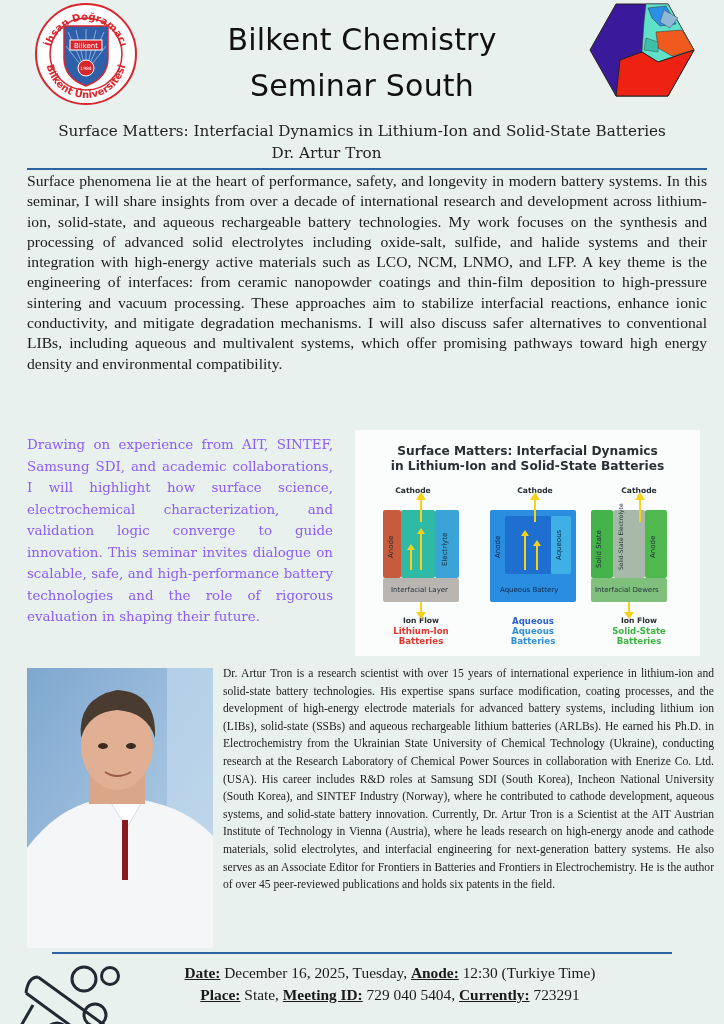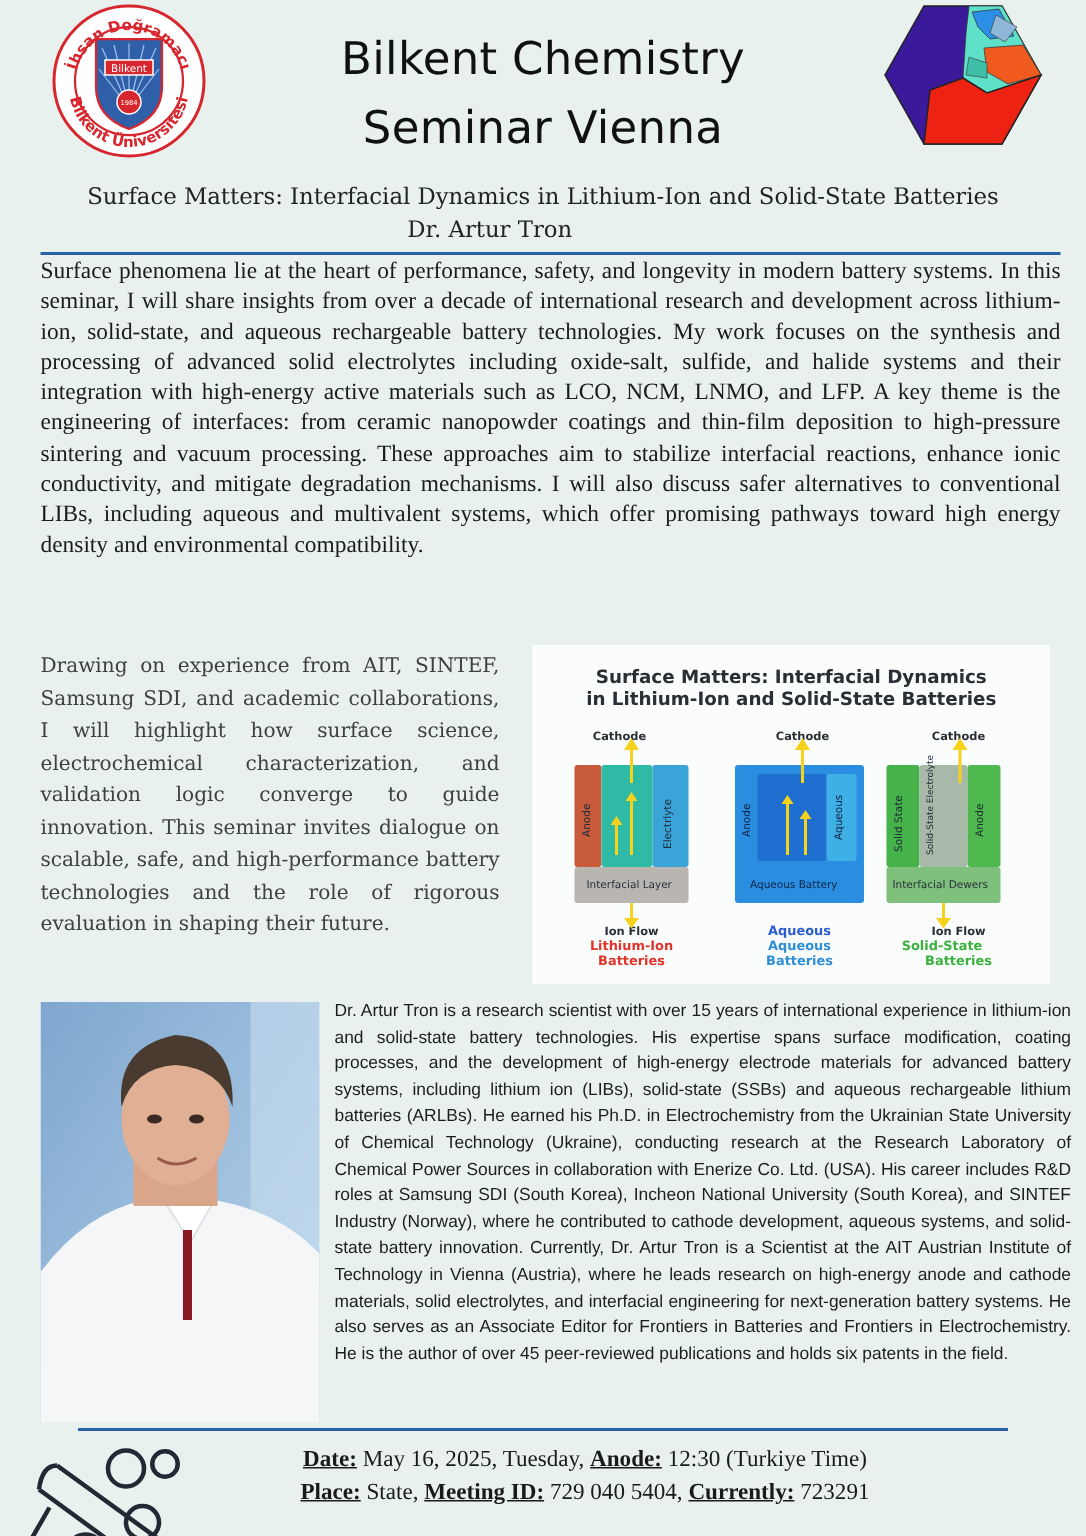--- a/index.html
+++ b/index.html
@@ -32,21 +32,21 @@
   #divider-bottom { left: 52px; width: 620px; top: 952px; }
   
   #abstract {
     left: 27px; width: 680px; top: 171px;
     font-family: "Liberation Serif", serif; font-size: 15.6px; line-height: 20.3px;
     text-align: justify; color: #1b1b1b;
   }
   #abstract-2 {
     left: 27px; width: 306px; top: 434px;
     font-family: "DejaVu Serif", serif; font-size: 13.4px; line-height: 21.5px;
-    text-align: justify; color: #404040;
+    text-align: justify; color: #8b5cf6;
   }
   
   #figure {
     left: 355px; top: 430px; width: 345px; height: 226px; background: #fbfcfc;
   }
   .fig-title {
     position: absolute; left: 0; width: 345px; text-align: center;
     font-family: "DejaVu Sans", sans-serif; font-weight: bold; font-size: 12.2px; color: #2a2f35;
   }
   .fig-lbl { position: absolute; width: 100px; text-align: center; font-family: "DejaVu Sans", sans-serif; font-weight: bold; font-size: 7.6px; color: #2a2f35; }
@@ -55,21 +55,21 @@
   .vtext {
     position: absolute; font-family: "DejaVu Sans", sans-serif; font-size: 7px; color: #1d2a35;
     transform: rotate(-90deg); transform-origin: left top; white-space: nowrap;
   }
   .band-text { position: absolute; font-family: "DejaVu Sans", sans-serif; font-size: 7px; color: #26313a; white-space: nowrap; }
   
   #photo { left: 27px; top: 668px; width: 186px; height: 280px; overflow: hidden; }
   
   #bio {
     left: 223px; width: 491px; top: 665px;
-    font-family: Liberation Sans, sans-serif; font-size: 11.6px; line-height: 17.6px;
+    font-family: Liberation Serif, serif; font-size: 11.6px; line-height: 17.6px;
     text-align: justify; color: #1d1d1d;
   }
   
   #footer-deco { left: 0; top: 955px; width: 140px; height: 69px; }
   .footer-line {
     position: absolute; left: 120px; width: 540px; text-align: center;
     font-family: "Liberation Serif", serif; font-size: 15.4px; color: #1a1a1a;
   }
   .footer-line b { font-weight: bold; text-decoration: underline; }
   #footer-1 { top: 964px; }
@@ -101,21 +101,21 @@
       <line x1="52" y1="70" x2="32" y2="44"></line>
     <line x1="52" y1="70" x2="72" y2="44"></line>
   </g>
   <rect x="36" y="38" width="32" height="10" fill="#d8262e" stroke="#fff" stroke-width="1"></rect>
   <text x="52" y="46" font-family="DejaVu Sans, sans-serif" font-size="7" fill="#fff" text-anchor="middle">Bilkent</text>
   <circle cx="52" cy="66" r="8" fill="#d8262e" stroke="#fff" stroke-width="1"></circle>
   <text x="52" y="68" font-family="DejaVu Sans, sans-serif" font-size="4.5" fill="#fff" text-anchor="middle">1984</text>
 </svg>
 
 <div id="title-1" class="title-line">Bilkent Chemistry</div>
-<div id="title-2" class="title-line">Seminar Vienna</div>
+<div id="title-2" class="title-line">Seminar South</div>
 
 <svg id="logo-right" class="abs" viewBox="0 0 110 96">
   <polygon points="30,2 82,2 108,48 82,94 30,94 4,48" fill="#3a1a9a" stroke="#222" stroke-width="1"></polygon>
   <polygon points="60,2 82,2 108,48 72,60 56,50 58,20" fill="#5fe0c9" stroke="#333" stroke-width="0.5"></polygon>
   <polygon points="62,6 80,4 90,22 74,24 66,16" fill="#2c8fe6" stroke="#333" stroke-width="0.5"></polygon>
   <polygon points="70,30 96,28 108,48 86,54 72,46" fill="#f05a1e" stroke="#333" stroke-width="0.5"></polygon>
   <polygon points="56,50 72,60 108,48 82,94 30,94 34,58" fill="#ee2213" stroke="#222" stroke-width="1"></polygon>
   <polygon points="60,36 72,40 72,50 58,48" fill="#3fbfa8" stroke="#333" stroke-width="0.4"></polygon>
   <polygon points="78,8 92,16 84,26 74,20" fill="#8fb8d8" stroke="#333" stroke-width="0.4"></polygon>
 </svg>
@@ -162,21 +162,21 @@
     <div class="fig-lbl" style="left:234px;top:56px">Cathode</div>
     <div class="block" style="left:236px;top:80px;width:22px;height:68px;background:#45b24a"></div>
     <div class="block" style="left:258px;top:80px;width:32px;height:68px;background:#a9b9a9"></div>
     <div class="block" style="left:290px;top:80px;width:22px;height:68px;background:#4fb950"></div>
     <div class="block" style="left:236px;top:148px;width:76px;height:24px;background:#7ec07c"></div>
     <div class="vtext" style="left:240px;top:138px">Solid State</div>
     <div class="vtext" style="left:262px;top:140px;font-size:6px">Solid-State Electrolyte</div>
     <div class="vtext" style="left:294px;top:128px">Anode</div>
     <div class="band-text" style="left:240px;top:156px">Interfacial Dewers</div>
     <div class="fig-lbl" style="left:234px;top:186px">Ion Flow</div>
-    <div class="fig-cap" style="left:223px;top:196px;color:#3bb23f">Solid-State</div>
+    <div class="fig-cap" style="left:234px;top:196px;color:#3bb23f">Solid-State</div>
     <div class="fig-cap" style="left:234px;top:206px;color:#3bb23f">Batteries</div>
   </div>
 
   <svg class="abs" style="left:0;top:0" width="345" height="226">
     <g fill="#f6d21c" stroke="#f6d21c" stroke-width="2">
       <line x1="66" y1="92" x2="66" y2="68"></line>
         <polygon points="61,70 71,70 66,62" stroke="none"></polygon>
       <line x1="66" y1="140" x2="66" y2="102"></line>
         <polygon points="62,104 70,104 66,98" stroke="none"></polygon>
       <line x1="56" y1="140" x2="56" y2="118"></line>
@@ -231,17 +231,17 @@
     <path d="M33 50 L10 90"></path>
   </g>
   <g fill="#1fb495">
     <path d="M84 18 a6 6 0 0 1 0 12 a4 4 0 0 0 0 -12 Z"></path>
     <path d="M110 16 a5 5 0 0 1 0 10 a3 3 0 0 0 0 -10 Z"></path>
     <path d="M96 54 a6 6 0 0 1 0 12 a4 4 0 0 0 0 -12 Z"></path>
   </g>
 </svg>
 
 <div id="footer-1" class="footer-line">
-  <b>Date:</b><span> May 16, 2025, Tuesday, </span><b>Anode:</b><span> 12:30 (Turkiye Time)</span>
+  <b>Date:</b><span> December 16, 2025, Tuesday, </span><b>Anode:</b><span> 12:30 (Turkiye Time)</span>
 </div>
 <div id="footer-2" class="footer-line">
   <b>Place:</b><span> State, </span><b>Meeting ID:</b><span> 729 040 5404, </span><b>Currently:</b><span> 723291</span>
 </div>
 
 </body></html>

